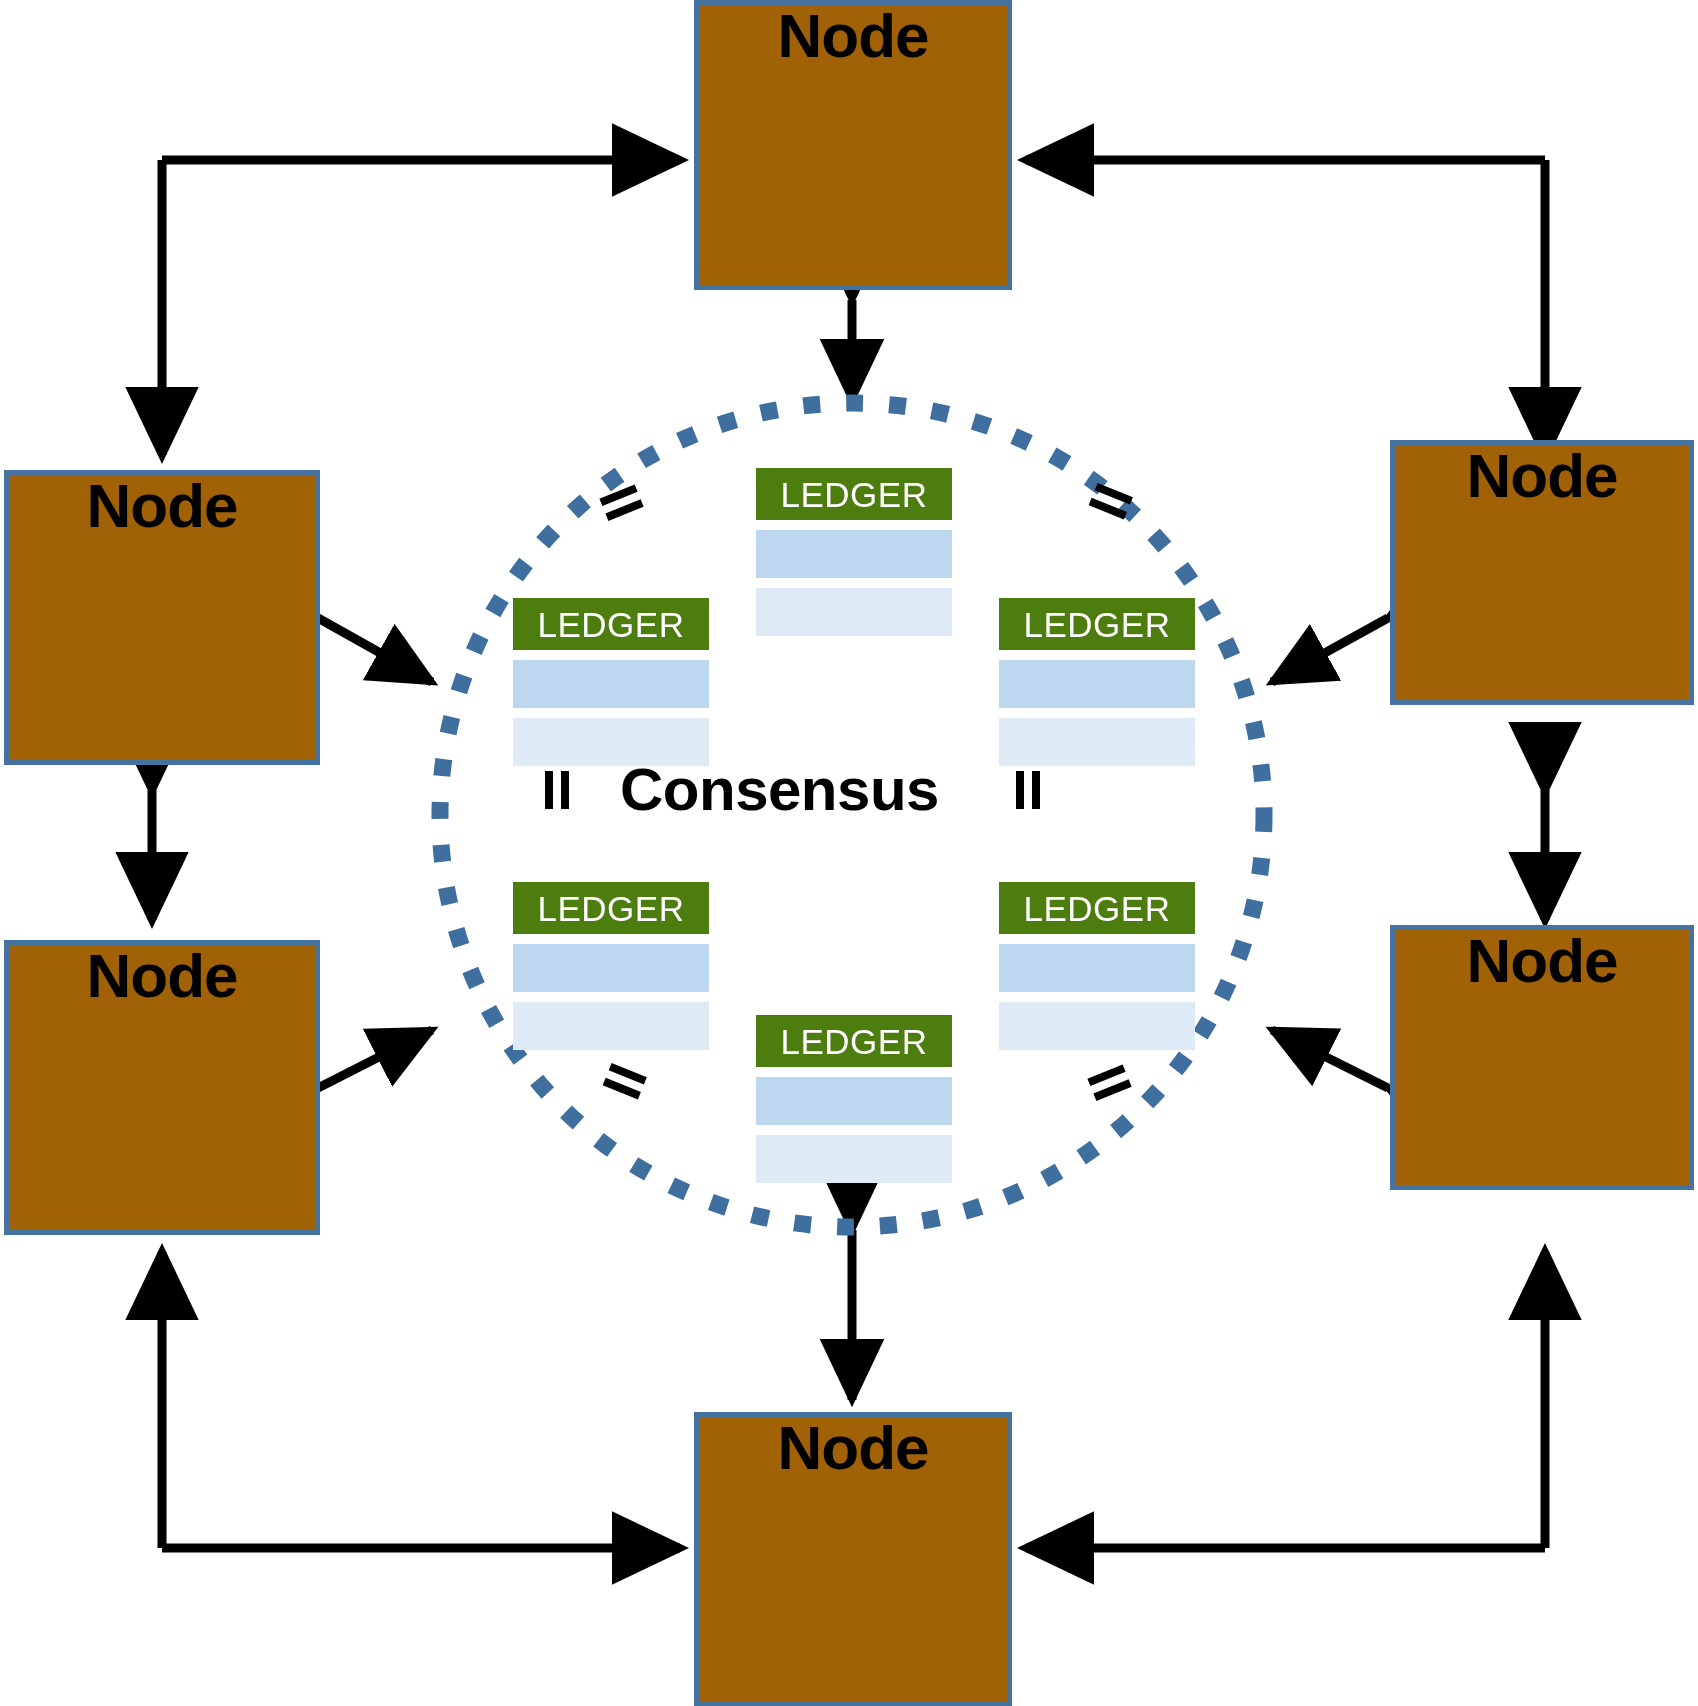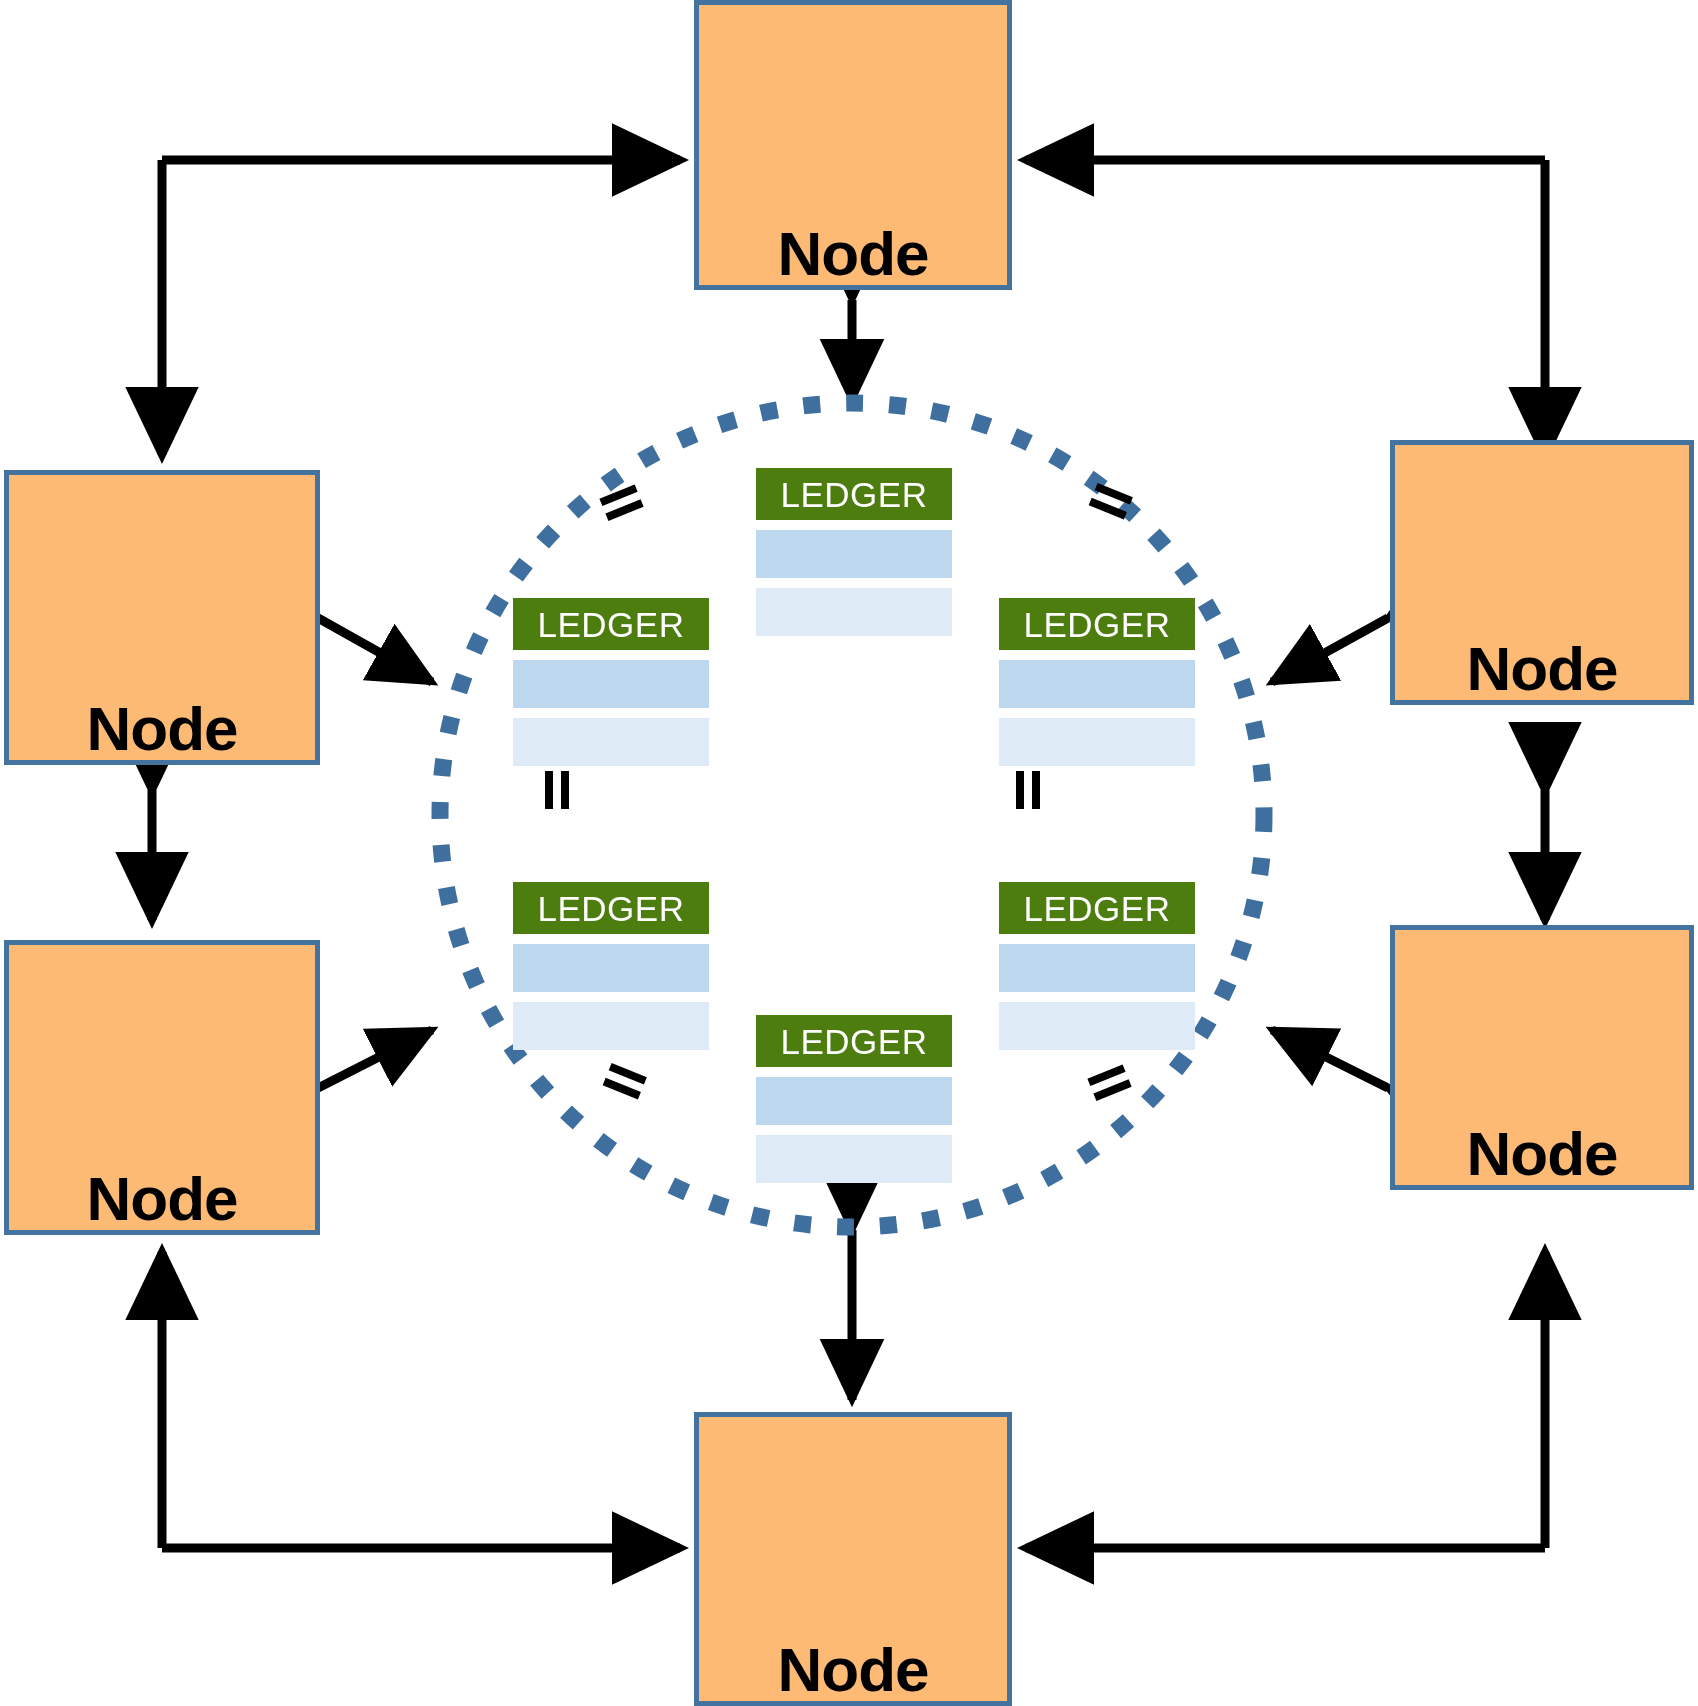--- a/index.html
+++ b/index.html
@@ -11,24 +11,24 @@
     position: relative;
     width: 1698px;
     height: 1706px;
     background: #ffffff;
     font-family: "Liberation Sans", sans-serif;
     overflow: hidden;
   }
   .node-box {
     position: absolute;
     box-sizing: border-box;
-    background: #fdba74;
+    background: #a16207;
     border: 5px solid #45739f;
     display: flex;
-    align-items: flex-end;
+    align-items: flex-start;
     justify-content: center;
   }
   .node-label {
     font-family: "Liberation Sans", sans-serif;
     font-size: 62px;
     font-weight: bold;
     color: #000000;
     letter-spacing: -1px;
     line-height: 1;
   }
@@ -213,14 +213,15 @@
 
   <div class="eq-mark eq-rot" style="left:604px; top:1058px; transform:rotate(22deg);">
     <span class="a"></span>
       <span class="b"></span>
   </div>
   <div class="eq-mark eq-rot" style="left:1088px; top:1058px; transform:rotate(-22deg);">
     <span class="a"></span>
       <span class="b"></span>
   </div>
 
+  <div class="consensus-label" style="left:620px; top:755px;">Consensus</div>
 
 </div>
 
 </body></html>

